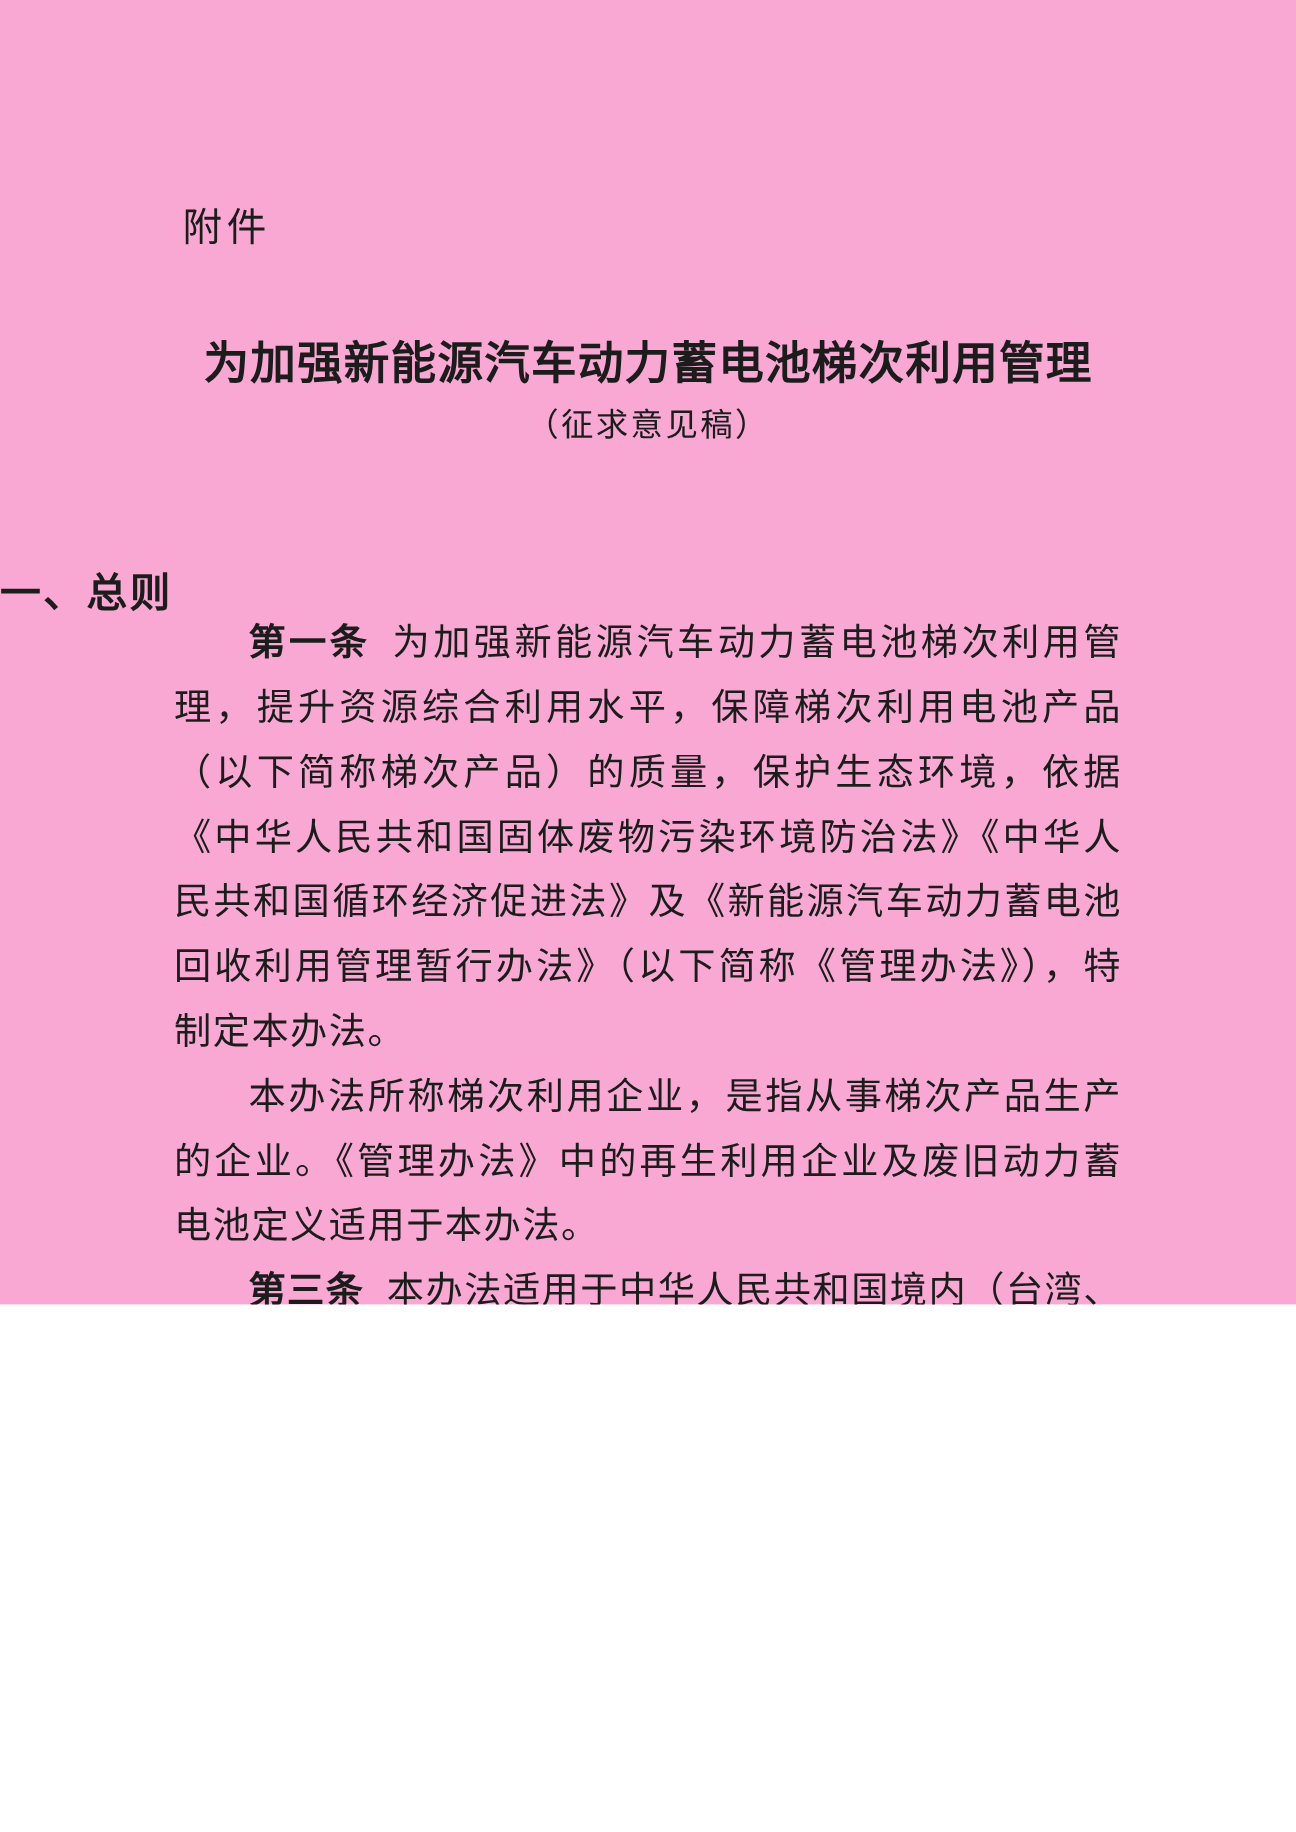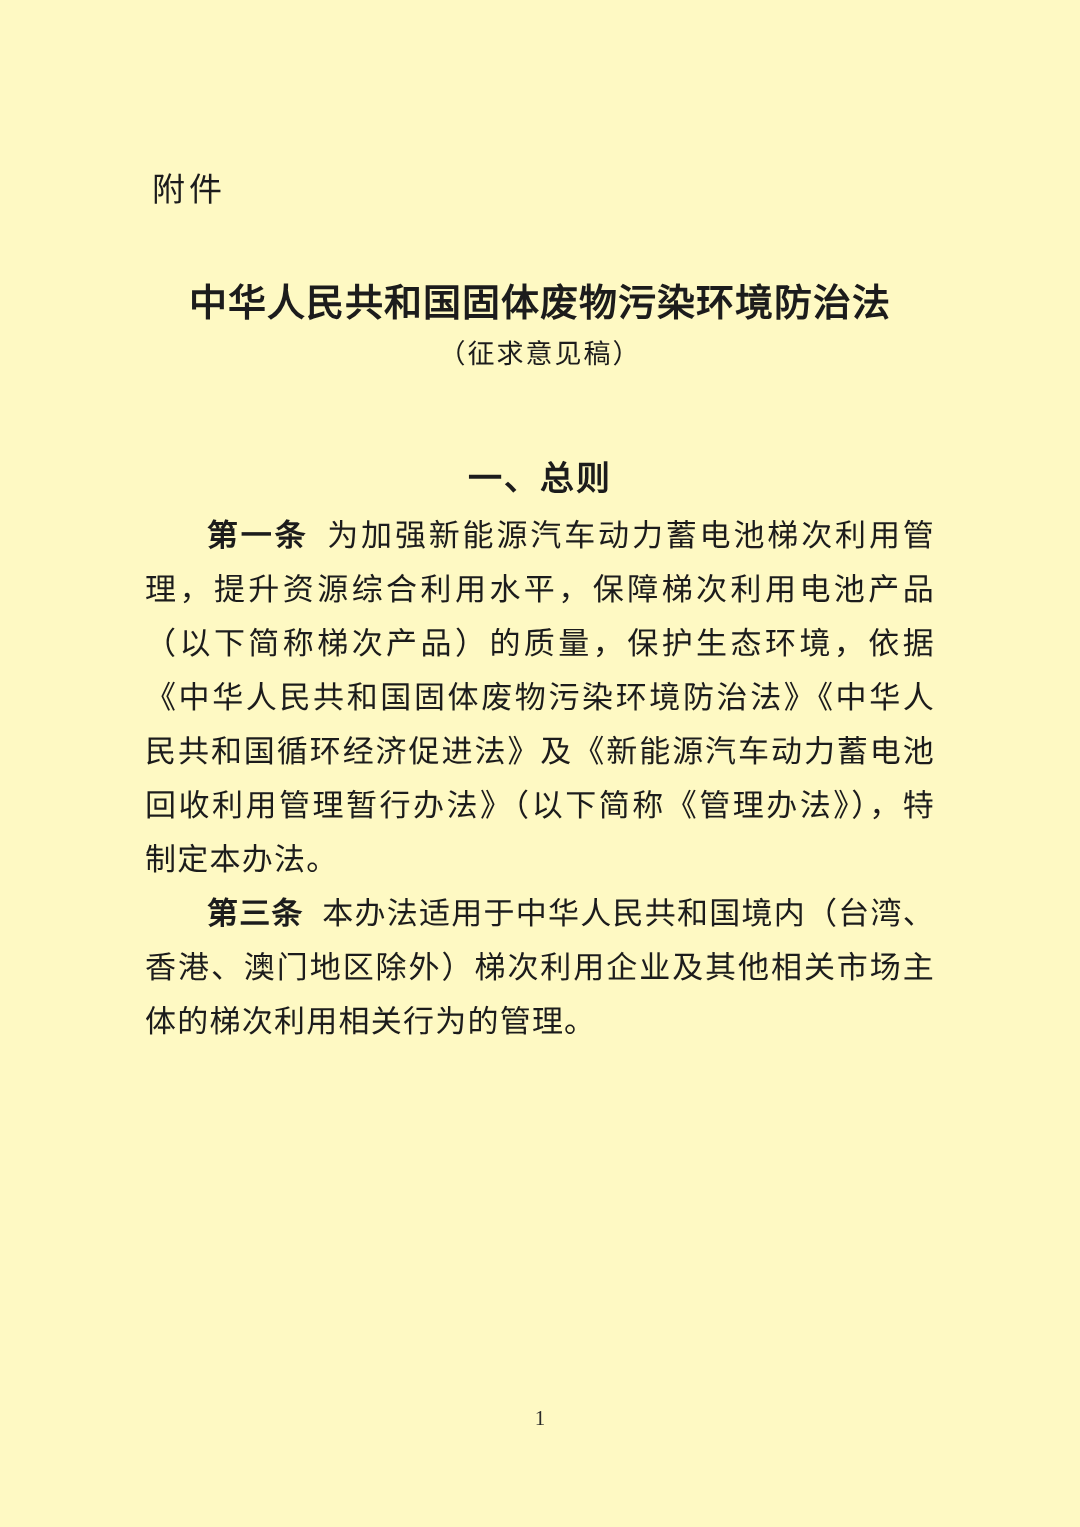--- a/index.html
+++ b/index.html
@@ -10,22 +10,22 @@
   }
   body {
     width: 1080px;
     height: 1527px;
     font-family: "Liberation Serif", "DejaVu Serif", serif;
     color: #1c1c1c;
   }
   .page {
     position: relative;
     width: 1080px;
-    height: 1527px;
-    background: #fef9c3;
+    height: 1087px;
+    background: #f9a8d4;
     overflow: hidden;
   }
   .attachment {
     position: absolute;
     top: 163px;
     left: 152px;
     font-size: 33px;
     letter-spacing: 4px;
   }
   .doc-title {
@@ -43,25 +43,25 @@
     position: absolute;
     top: 332px;
     left: 0;
     width: 100%;
     text-align: center;
     font-size: 27px;
     letter-spacing: 2px;
   }
   .section-heading {
     position: absolute;
-    top: 451px;
+    top: 467px;
     left: 0;
     width: 100%;
     margin: 0;
-    text-align: center;
+    text-align: left;
     font-size: 34px;
     font-weight: bold;
     font-family: Liberation Mono, monospace;
     letter-spacing: 2px;
   }
   .body-text {
     position: absolute;
     top: 509px;
     left: 145px;
     width: 790px;
@@ -89,31 +89,32 @@
     color: #2a2a2a;
   }
 </style>
 </head>
 <body>
 
 <div class="page">
 
   <div class="attachment">附件</div>
 
-  <h1 class="doc-title">中华人民共和国固体废物污染环境防治法</h1>
+  <h1 class="doc-title">为加强新能源汽车动力蓄电池梯次利用管理</h1>
 
   <div class="doc-subtitle">（征求意见稿）</div>
 
   <h2 class="section-heading">一、总则</h2>
 
   <div class="body-text">
 
     <p class="para"><span class="lead">第一条</span><span>为加强新能源汽车动力蓄电池梯次利用管理，提升资源综合利用水平，保障梯次利用电池产品（以下简称梯次产品）的质量，保护生态环境，依据《中华人民共和国固体废物污染环境防治法》《中华人民共和国循环经济促进法》及《新能源汽车动力蓄电池回收利用管理暂行办法》（以下简称《管理办法》），特制定本办法。</span></p>
 
 
+    <p class="para"><span>本办法所称梯次利用企业，是指从事梯次产品生产的企业。《管理办法》中的再生利用企业及废旧动力蓄电池定义适用于本办法。</span></p>
 
     <p class="para"><span class="lead">第三条</span><span>本办法适用于中华人民共和国境内（台湾、香港、澳门地区除外）梯次利用企业及其他相关市场主体的梯次利用相关行为的管理。</span></p>
 
   </div>
 
   <div class="page-number">1</div>
 
 </div>
 
 </body></html>

